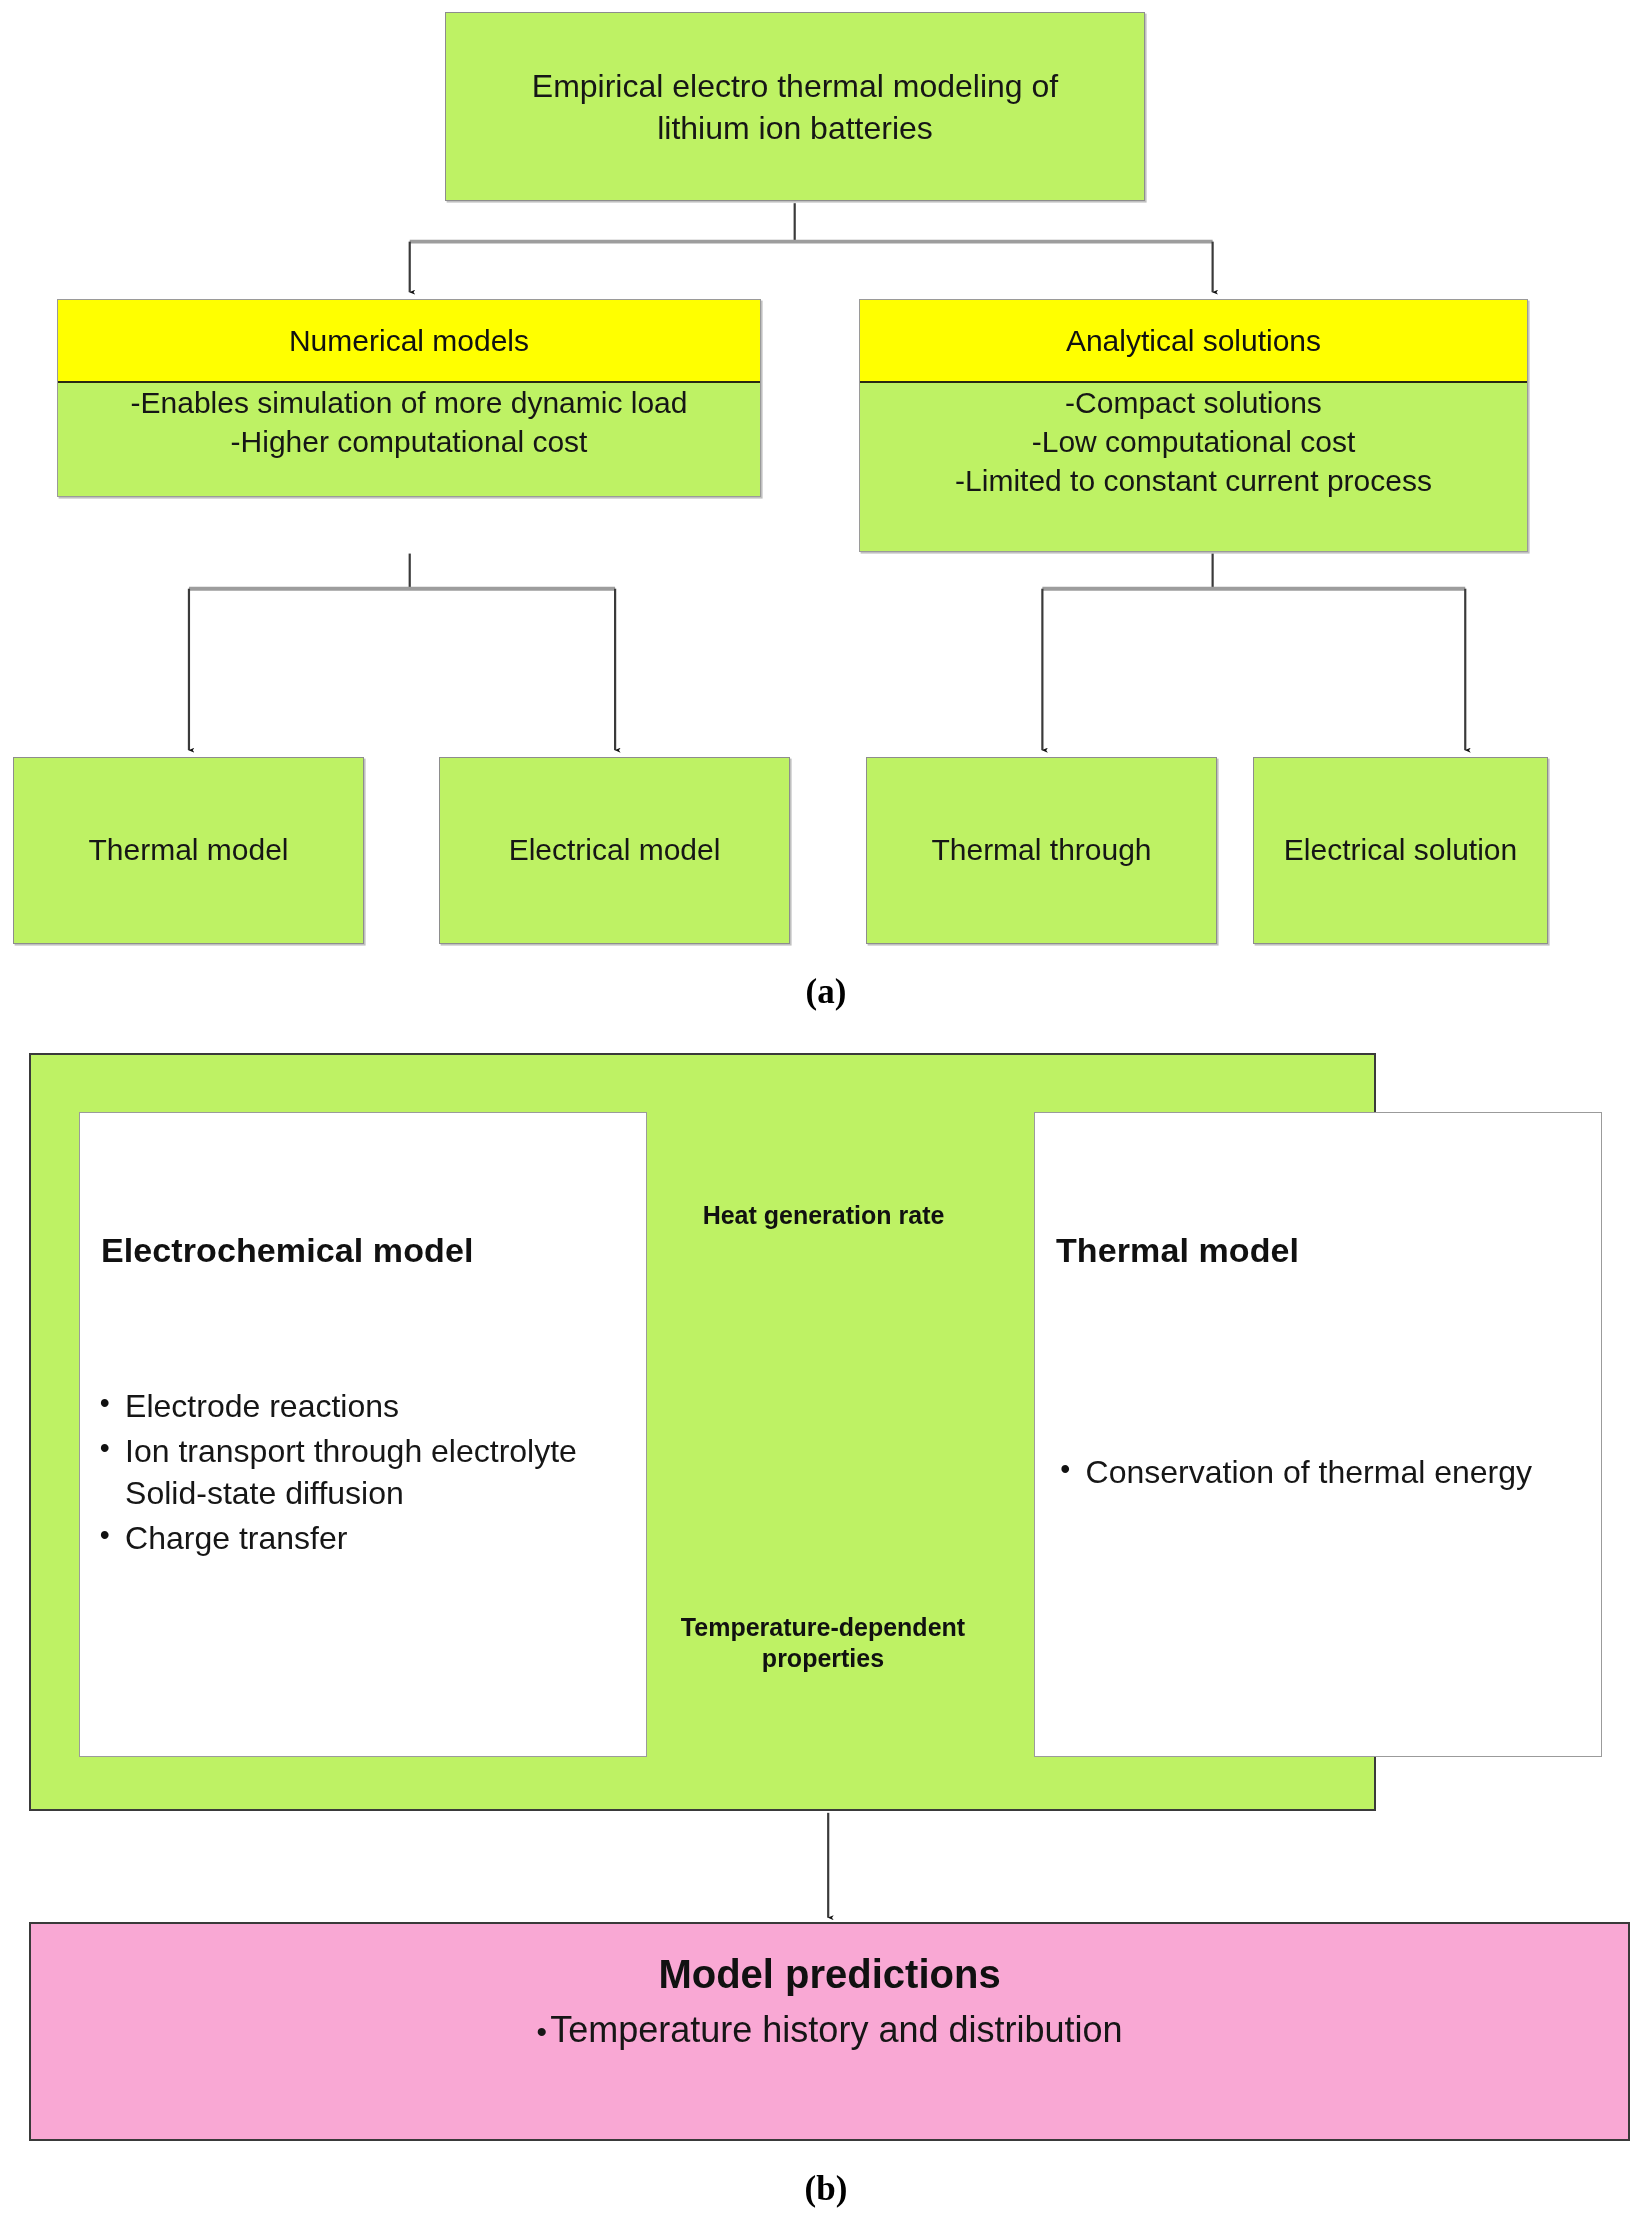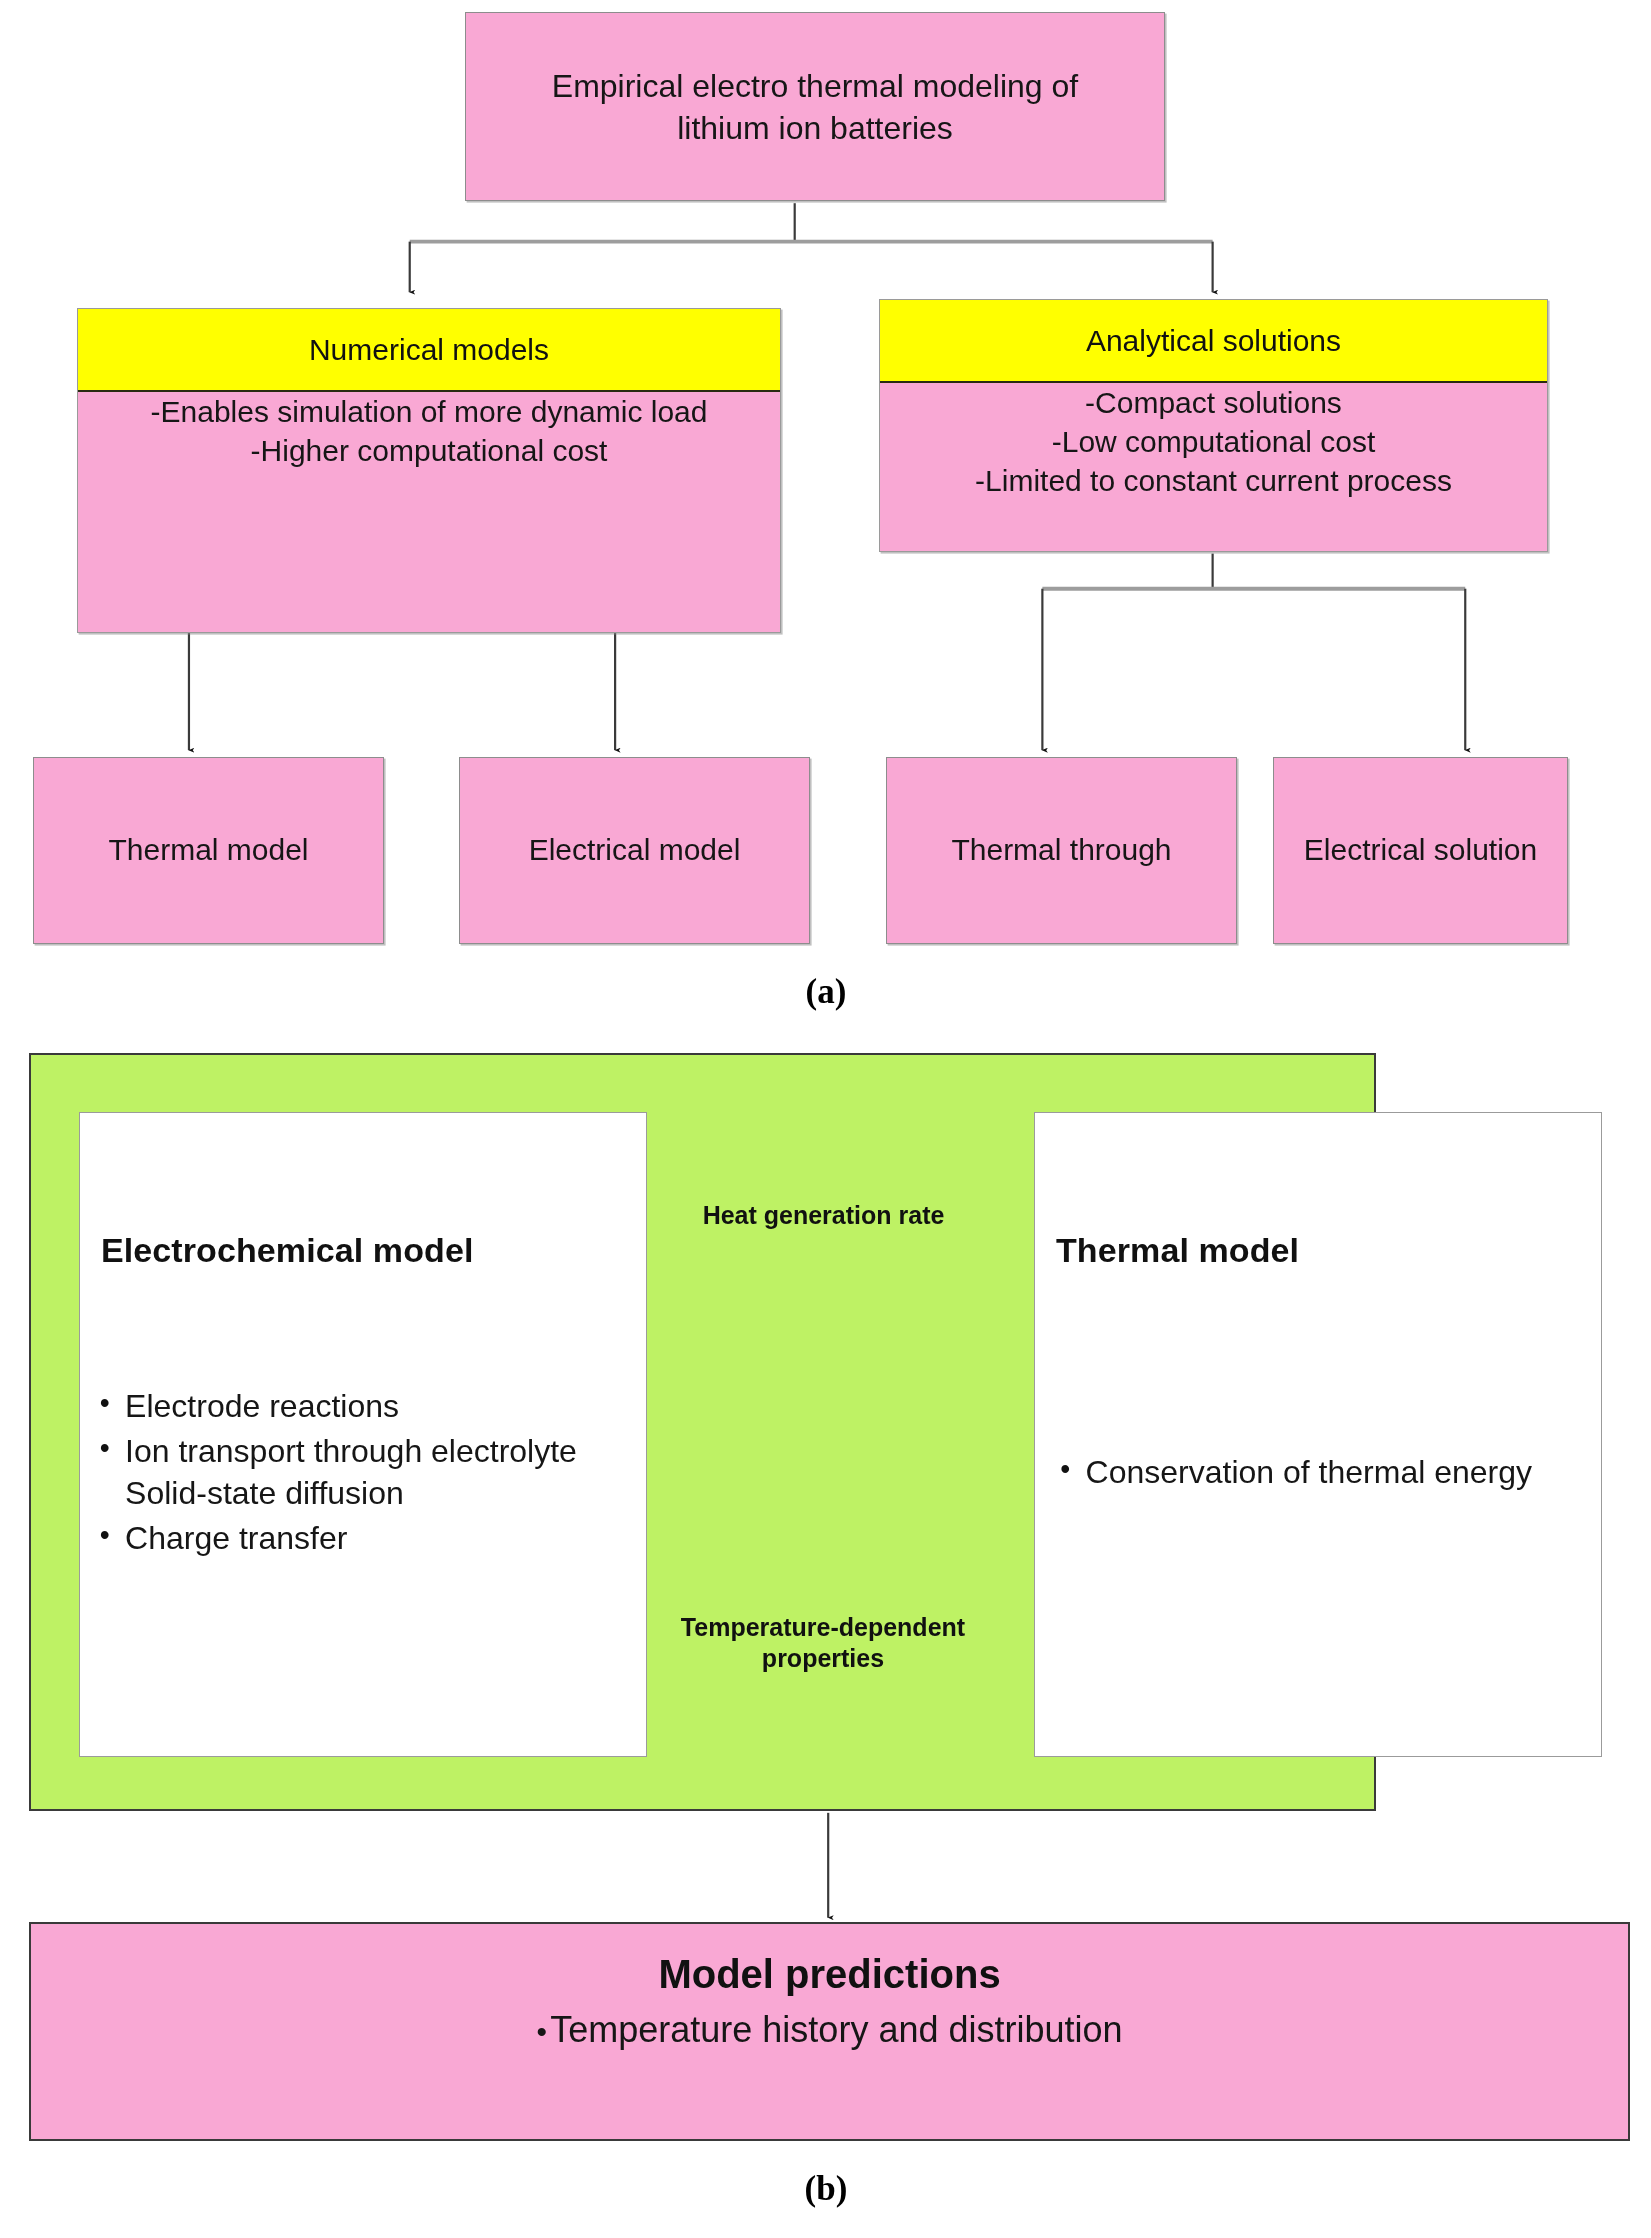--- a/index.html
+++ b/index.html
@@ -9,24 +9,23 @@
     color:#1a1a1a;
     position:relative;
     overflow:hidden;
   }
   .stage{position:absolute;left:0;top:0;width:1652px;height:2239px;}
 
   
   .box{
     position:absolute;
     box-sizing:border-box;
-    background:#f9a8d4;
+    background:#bef264;
     border:1.6px solid #8d8d8d;
     box-shadow:1.6px 1.6px 0 rgba(140,140,140,.55);
-    margin-left:20px;
   }
   .boxtext{
     position:absolute;left:0;right:0;
     text-align:center;
     line-height:1.30;
     color:#161616;
   }
 
   
   #root-box{left:445px;top:12px;width:700px;height:189px;}
@@ -42,21 +41,21 @@
   .yellow-head span{font-size:30px;color:#111;}
   .yellow-body{
     position:absolute;left:0;right:0;top:83px;bottom:0;
     display:flex;align-items:flex-start;justify-content:center;
     box-sizing:border-box;
   }
   .yellow-body .lines{
     text-align:center;font-size:30px;line-height:1.30;color:#161616;
     padding:0 7.7px;
   }
-  #numerical-box{left:57px;top:308px;width:704px;height:325px;border-color:#9a9a9a;}
+  #numerical-box{left:57px;top:299px;width:704px;height:198px;border-color:#9a9a9a;}
   #analytical-box{left:859px;top:299px;width:669px;height:253px;border-color:#9a9a9a;}
 
   .leaf{height:187px;top:757px;}
   .leaf .boxtext{top:72px;font-size:30px;}
   #leaf-thermal-model{left:13px;width:351px;}
   #leaf-electrical-model{left:439px;width:351px;}
   #leaf-thermal-solution{left:866px;width:351px;}
   #leaf-electrical-solution{left:1253px;width:295px;}
 
   .panel-caption{

